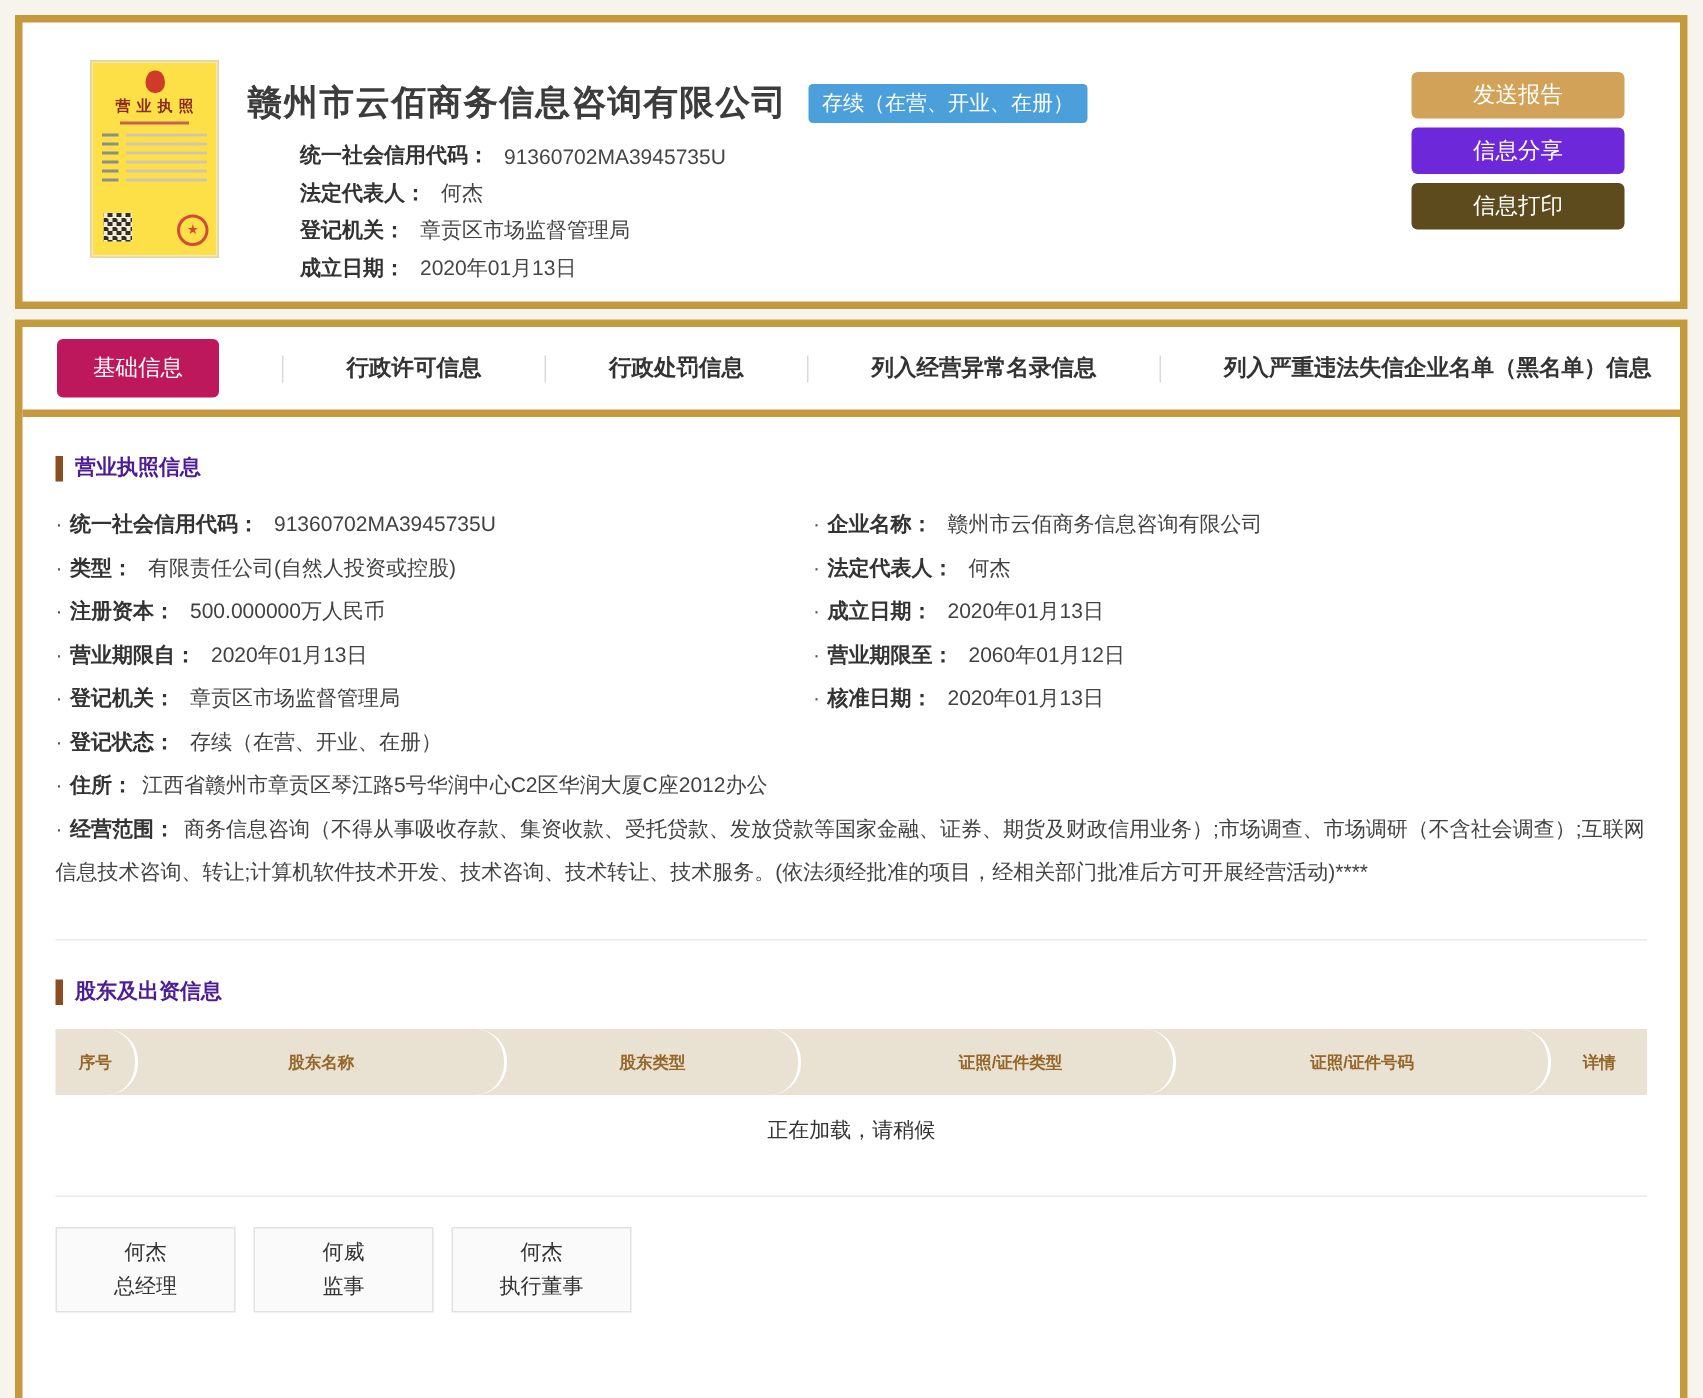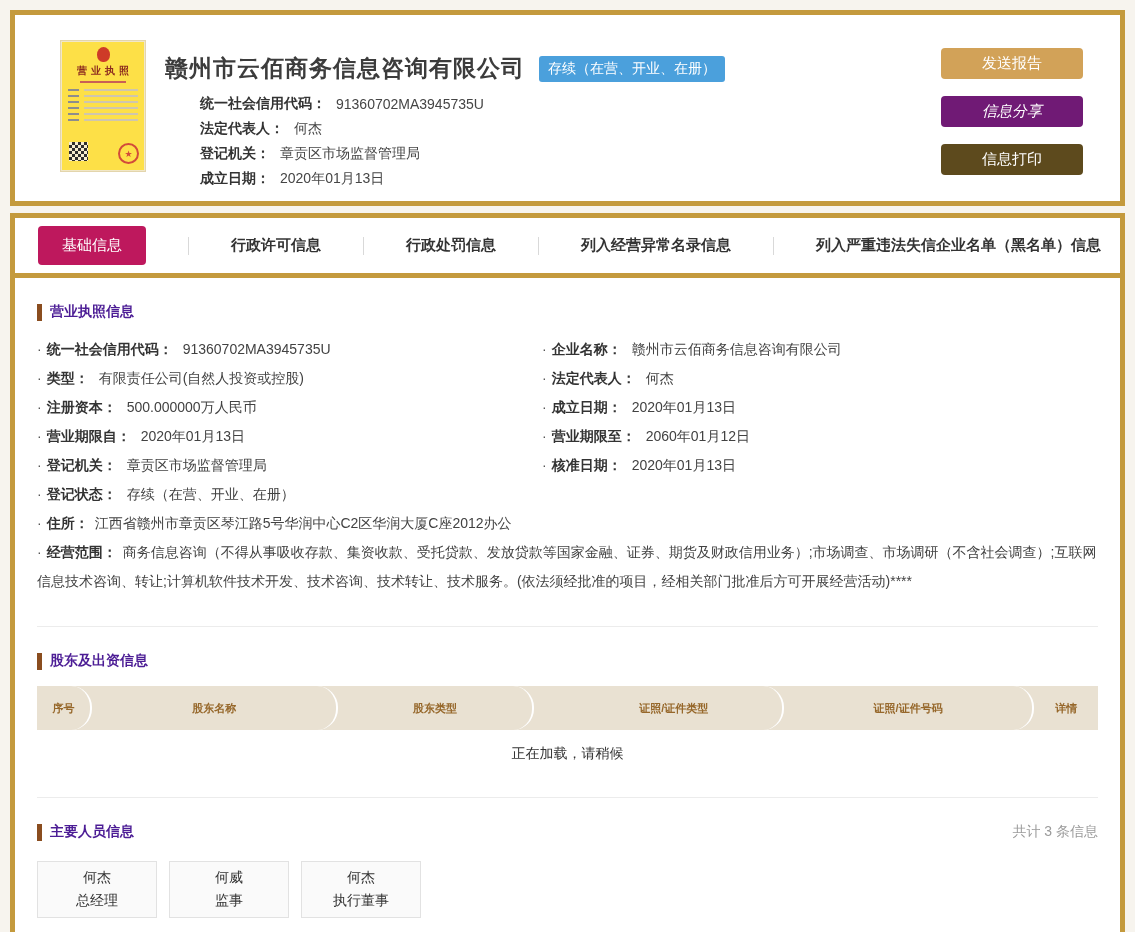--- a/index.html
+++ b/index.html
@@ -35,25 +35,25 @@
 
   .company-row { position:absolute; left:150px; top:38px; display:flex; align-items:center; gap:14px; }
   .company-name { font-size:23px; font-weight:bold; color:#3c3c3c; letter-spacing:1px; }
   .status-badge { background:#4ba0dc; color:#fff; font-size:14px; padding:4px 9px; border-radius:3px; white-space:nowrap; }
 
   .header-fields { position:absolute; left:185px; top:76px; }
   .hf-row { height:25px; display:flex; align-items:center; font-size:14px; }
   .hf-row .lbl { font-weight:bold; color:#333; }
   .hf-row .val { color:#454545; margin-left:10px; }
 
-  .header-buttons { position:absolute; right:37px; top:33px; display:flex; flex-direction:column; gap:17px;justify-content:space-between; }
+  .header-buttons { position:absolute; right:37px; top:33px; display:flex; flex-direction:column; gap:6px;justify-content:space-between; }
   .hbtn { width:142px; height:31px; border:none; border-radius:4px; color:#fff; font-size:15px;
     font-family:inherit; cursor:pointer; }
   .hbtn-1 { background:#d2a258; }
-  .hbtn-2 { background:#701a75;font-style:italic; }
+  .hbtn-2 { background:#6d28d9; }
   .hbtn-3 { background:#5d4a1d; }
 
   
   .tabbar { height:60px; border-bottom:5px solid #c49a3d; display:flex; align-items:center; padding-left:23px; }
   .tab-active { background:#be185d; color:#fff; font-size:15px; padding:10px 24px; border-radius:4px; cursor:pointer; }
   .tab { font-size:15px; color:#333; cursor:pointer; white-space:nowrap;font-weight:bold; }
   .tab-sep { width:1px; height:18px; background:#d9d9d9; margin:0 42px; }
 
   
   .content { padding:0 22px; }
@@ -256,27 +256,20 @@
         <div class="sh-cell c3">股东类型</div>
         <div class="sh-cell c4">证照/证件类型</div>
         <div class="sh-cell c5">证照/证件号码</div>
         <div class="sh-cell c6">详情</div>
       </div>
       <div class="loading">正在加载，请稍候</div>
     </div>
 
     <hr class="rule">
 
-    <div class="sec-header-row">
-      <div class="sec-header">
-        <span class="sec-bar"></span>
-        <span class="sec-title">主要人员信息</span>
-      </div>
-      <span class="count-text">共计 3 条信息</span>
-    </div>
 
     <div class="people">
       <div class="person-card">
         <span>何杰</span>
         <span>总经理</span>
       </div>
       <div class="person-card">
         <span>何威</span>
         <span>监事</span>
       </div>

